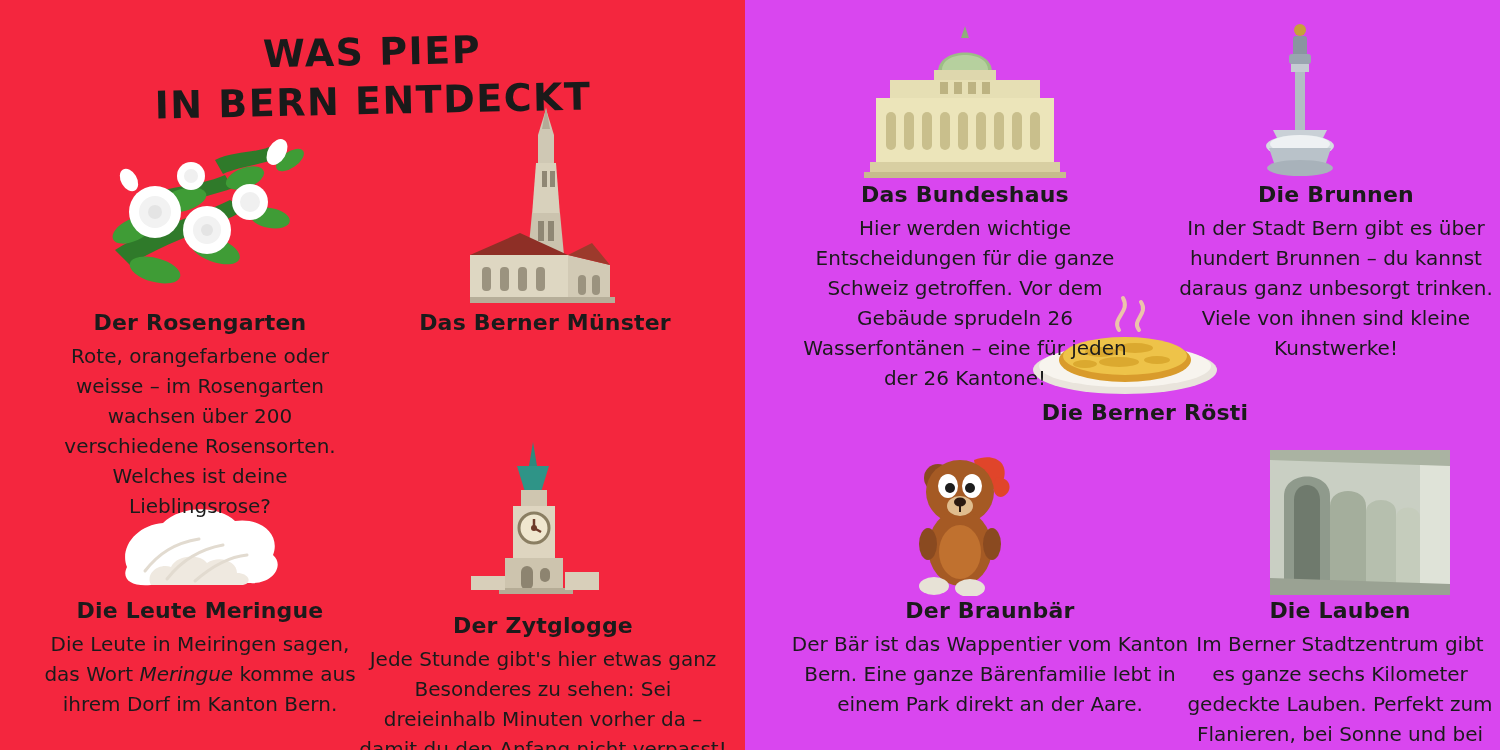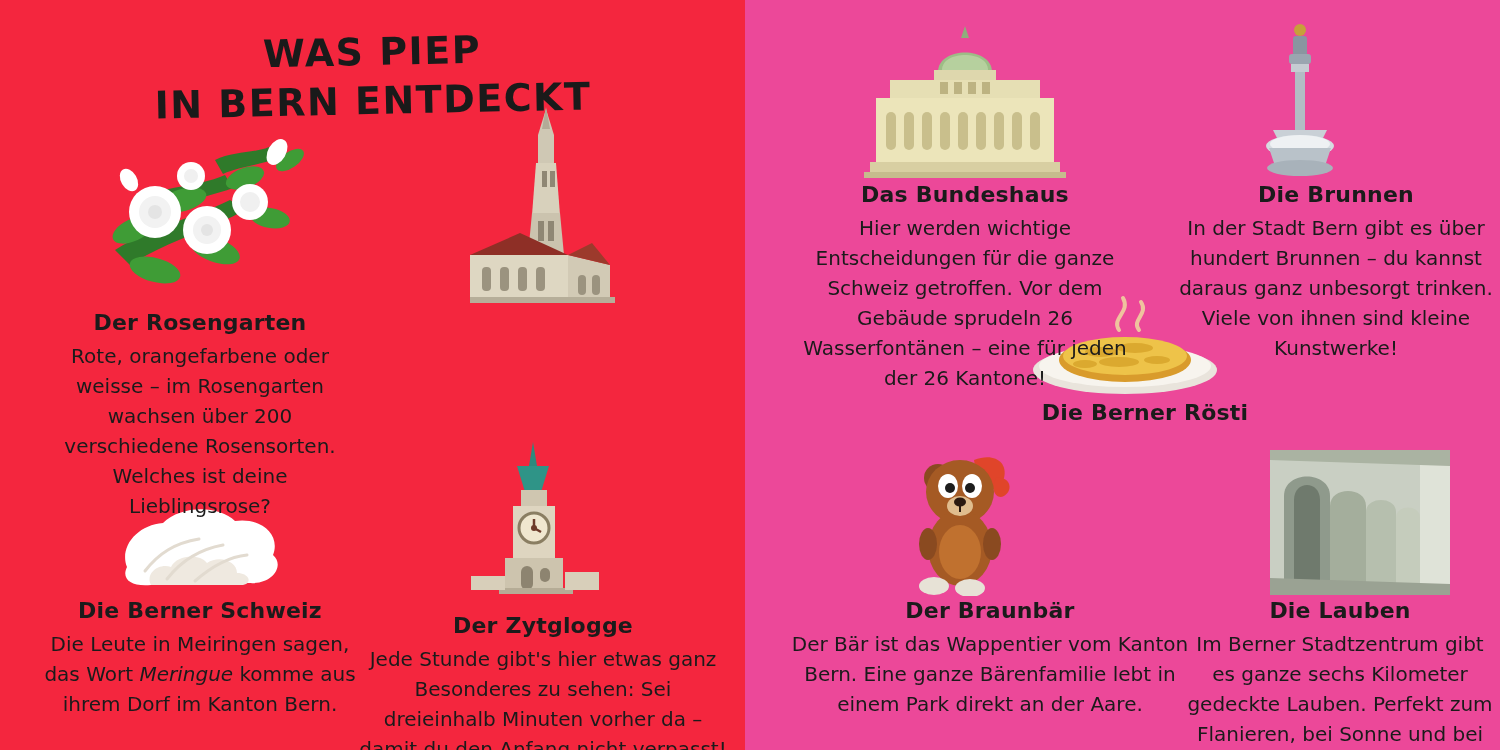--- a/index.html
+++ b/index.html
@@ -21,21 +21,21 @@
     position: relative;
     height: 750px;
     box-sizing: border-box;
   }
   .page-left {
     width: 745px;
     background: #f4263e;
   }
   .page-right {
     width: 755px;
-    background: #ec4899;
+    background: #d946ef;
   }
   .headline {
     position: absolute;
     top: 28px;
     left: 0;
     width: 745px;
     text-align: center;
     color: #1a1a1a;
     font-family: "DejaVu Sans", sans-serif;
     font-weight: bold;
@@ -195,24 +195,25 @@
       <rect x="100" y="132" width="34" height="18" fill="#d8cfba"></rect>
       <rect x="6" y="136" width="34" height="14" fill="#d8cfba"></rect>
     </svg>
 
     <div class="item" id="item-rosengarten">
       <div class="title">Der Rosengarten</div>
       <div class="body">Rote, orangefarbene oder weisse – im Rosengarten wachsen über 200 verschiedene Rosensorten. Welches ist deine Lieblingsrose?</div>
     </div>
 
     <div class="item" id="item-muenster">
+      <div class="title">Das Berner Münster</div>
     </div>
 
     <div class="item" id="item-meringue">
-      <div class="title">Die Berner Schweiz</div>
+      <div class="title">Die Leute Meringue</div>
       <div class="body"><span>Die Leute in Meiringen sagen, das Wort </span><em>Meringue</em><span> komme aus ihrem Dorf im Kanton Bern.</span></div>
     </div>
 
     <div class="item" id="item-zytglogge">
       <div class="title">Der Zytglogge</div>
       <div class="body">Jede Stunde gibt's hier etwas ganz Besonderes zu sehen: Sei dreieinhalb Minuten vorher da – damit du den Anfang nicht verpasst!</div>
     </div>
   </div>
 
   <div class="page page-right">

